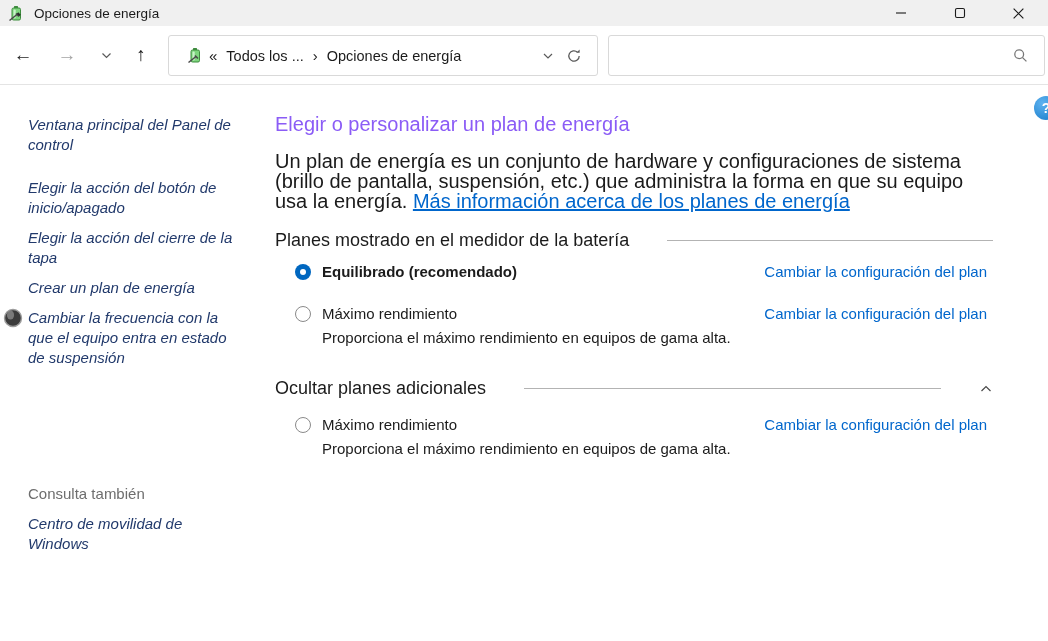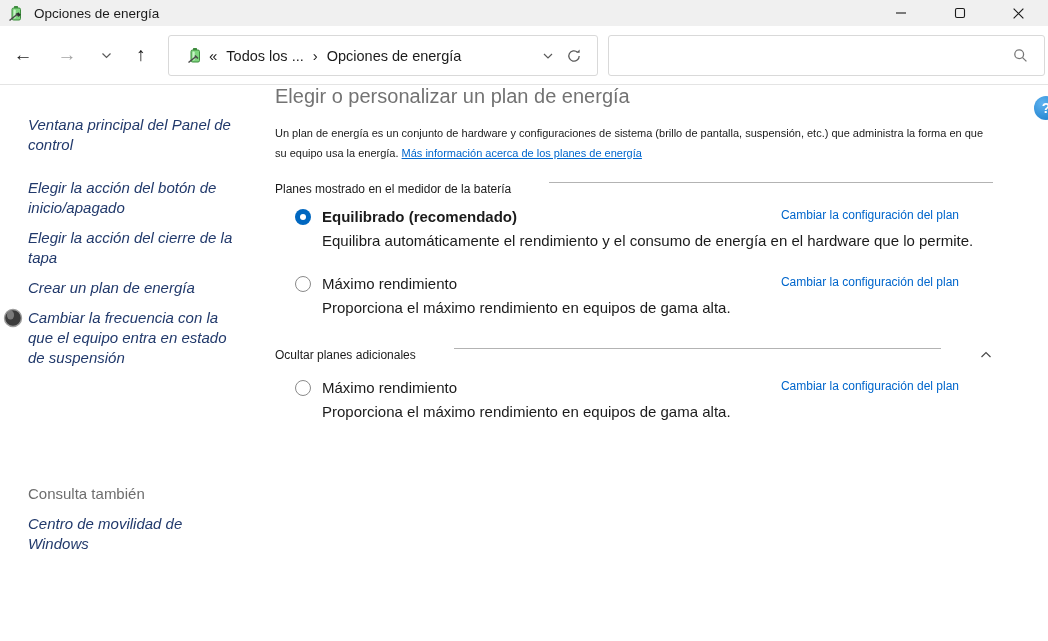--- a/index.html
+++ b/index.html
@@ -32,34 +32,34 @@
   .searchbox input{flex:1;border:none;outline:none;font:inherit;font-size:14px;padding:0 10px;background:transparent;}
   .search-ico{margin-right:16px;display:flex;align-items:center;}
   
   .sidebar{position:absolute;top:85px;left:0;width:270px;padding:30px 0 0 28px;font-size:15px;line-height:20px;}
   .side-link{color:#21396b;width:216px;margin-bottom:10px;cursor:pointer;position:relative;font-style:italic;}
   .side-link.first{margin-bottom:23px;}
   .side-ico{position:absolute;left:-25px;top:0;width:20px;height:20px;}
   .see-also-hd{color:#6e6e6e;margin-top:116px;margin-bottom:10px;}
   
   .content{position:absolute;top:85px;left:275px;width:718px;}
-  .page-title{font-size:20px;font-weight:400;color:#737373;}
-  .page-desc{margin-top:15px;font-size:11px;line-height:20px;max-width:720px;}
+  .page-title{margin-top:28px;font-size:20px;font-weight:400;color:#8b5cf6;}
+  .page-desc{margin-top:15px;font-size:20px;line-height:20px;max-width:720px;}
   .page-desc a{color:#0066cc;text-decoration:underline;cursor:pointer;}
-  .group-hd{display:flex;margin-top:19px;font-size:12px;gap:26px;}
+  .group-hd{display:flex;align-items:center;margin-top:19px;font-size:18px;gap:26px;}
   .group-hd .rule{flex:1;border-top:1px solid #b3b3b3;margin-left:12px;}
   .group-hd .collapse{margin-left:12px;cursor:pointer;display:flex;align-items:center;}
   .plan{position:relative;padding-left:47px;}
   .plan-name{font-size:15px;}
   .plan-name.bold{font-weight:bold;margin-top:20px;}
   .radio{position:absolute;left:20px;top:1px;width:16px;height:16px;border-radius:50%;cursor:pointer;}
   .radio.selected{background:#0067c0;}
   .radio.selected::after{content:"";position:absolute;left:5px;top:5px;width:6px;height:6px;border-radius:50%;background:#fff;}
   .radio.unselected{background:#fff;border:1px solid #8a8a8a;}
-  .plan-link{position:absolute;right:34px;top:0;color:#0066cc;font-size:12px;cursor:pointer;white-space:nowrap;}
+  .plan-link{position:absolute;right:6px;top:0;color:#0066cc;font-size:15px;cursor:pointer;white-space:nowrap;}
   .plan-desc{margin-top:5px;font-size:15px;line-height:20px;max-width:652px;}
   .help-btn{position:absolute;left:1034px;top:96px;width:24px;height:24px;border-radius:50%;
     background:radial-gradient(circle at 35% 30%, #5db2f0, #1579c8);color:#fff;font-size:14px;font-weight:bold;
     display:flex;align-items:center;justify-content:center;cursor:pointer;}
 </style>
 </head>
 <body>
 
 <div class="window">
 
@@ -160,21 +160,20 @@
 
     <div class="group-hd">
       <span>Planes mostrado en el medidor de la batería</span>
       <span class="rule"></span>
     </div>
 
     <div class="plan" style="margin-top:12px;">
       <span class="radio selected"></span>
       <span class="plan-name bold">Equilibrado (recomendado)</span>
       <span class="plan-link">Cambiar la configuración del plan</span>
-      <div class="plan-desc">Equilibra automáticamente el rendimiento y el consumo de energía en el hardware que lo permite.</div>
     </div>
 
     <div class="plan" style="margin-top:24px;">
       <span class="radio unselected"></span>
       <span class="plan-name">Máximo rendimiento</span>
       <span class="plan-link">Cambiar la configuración del plan</span>
       <div class="plan-desc">Proporciona el máximo rendimiento en equipos de gama alta.</div>
     </div>
 
     <div class="group-hd" style="margin-top:30px;">

